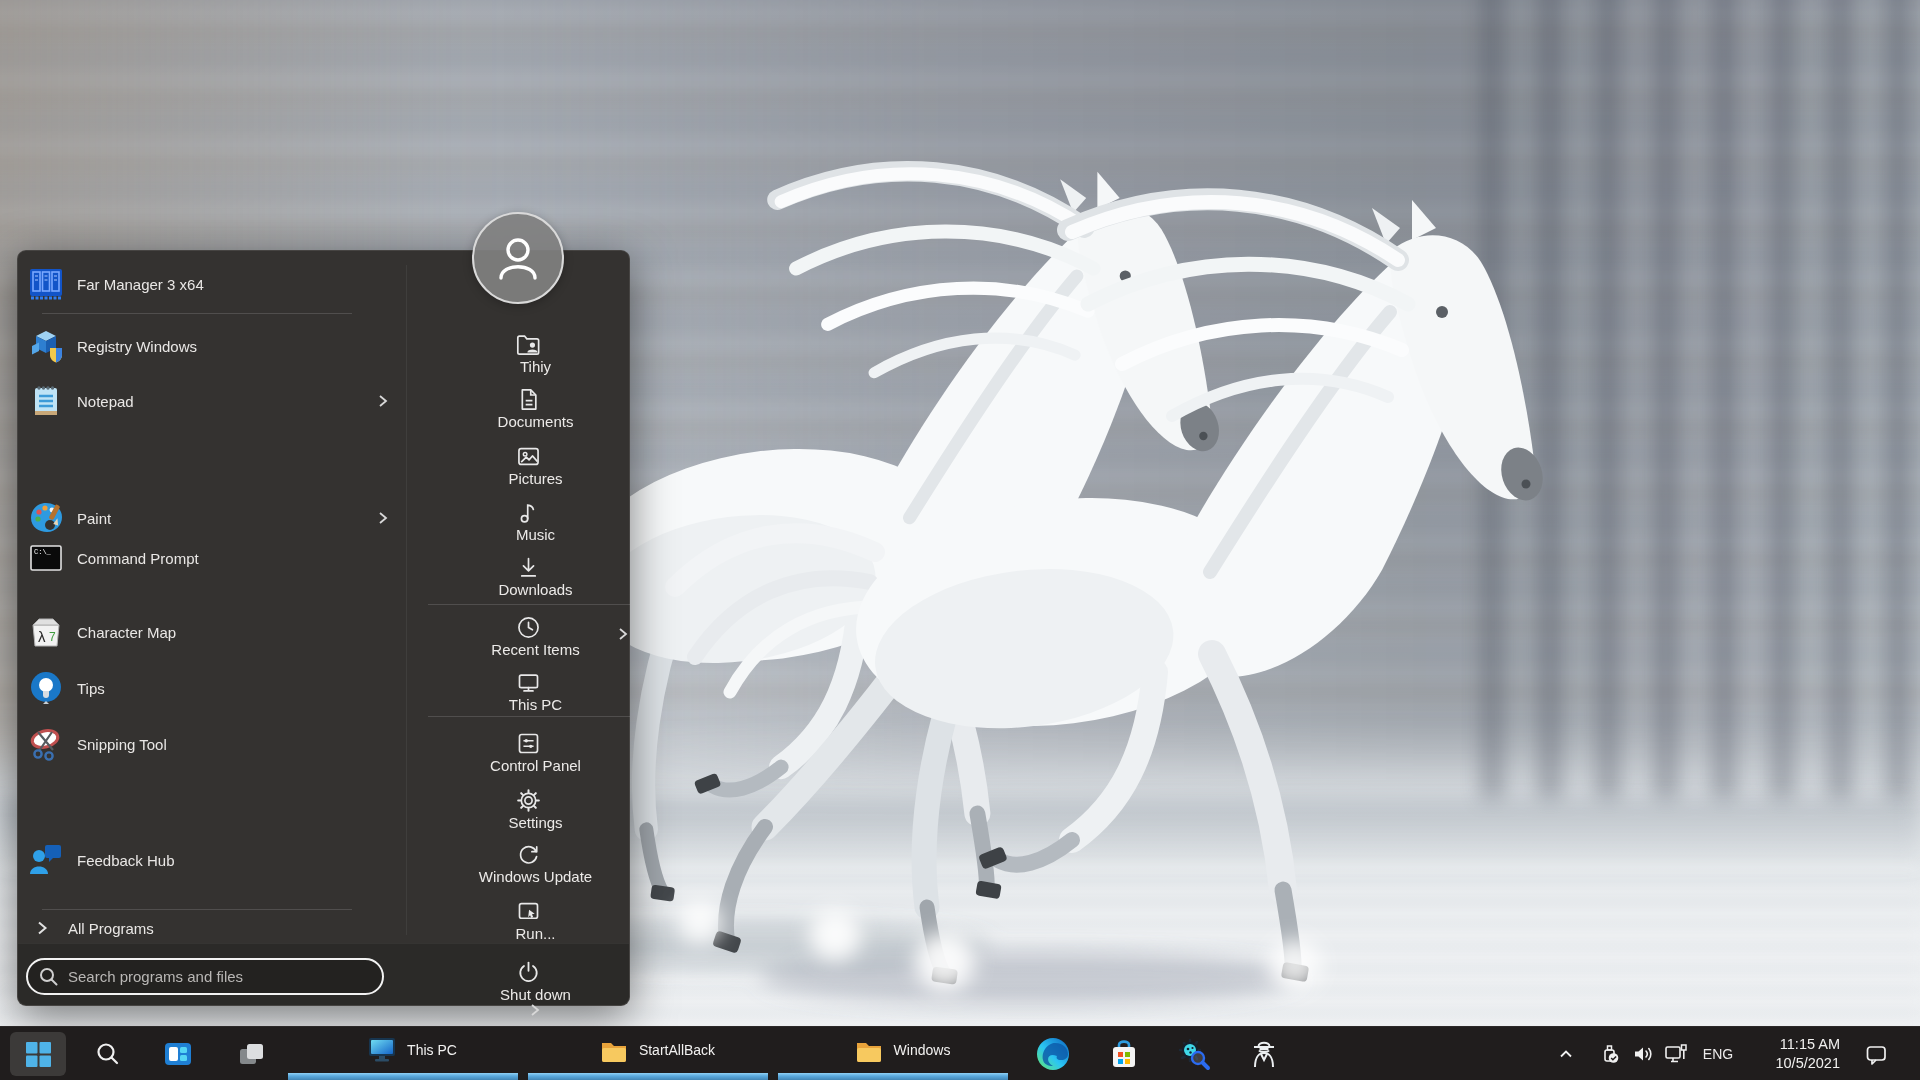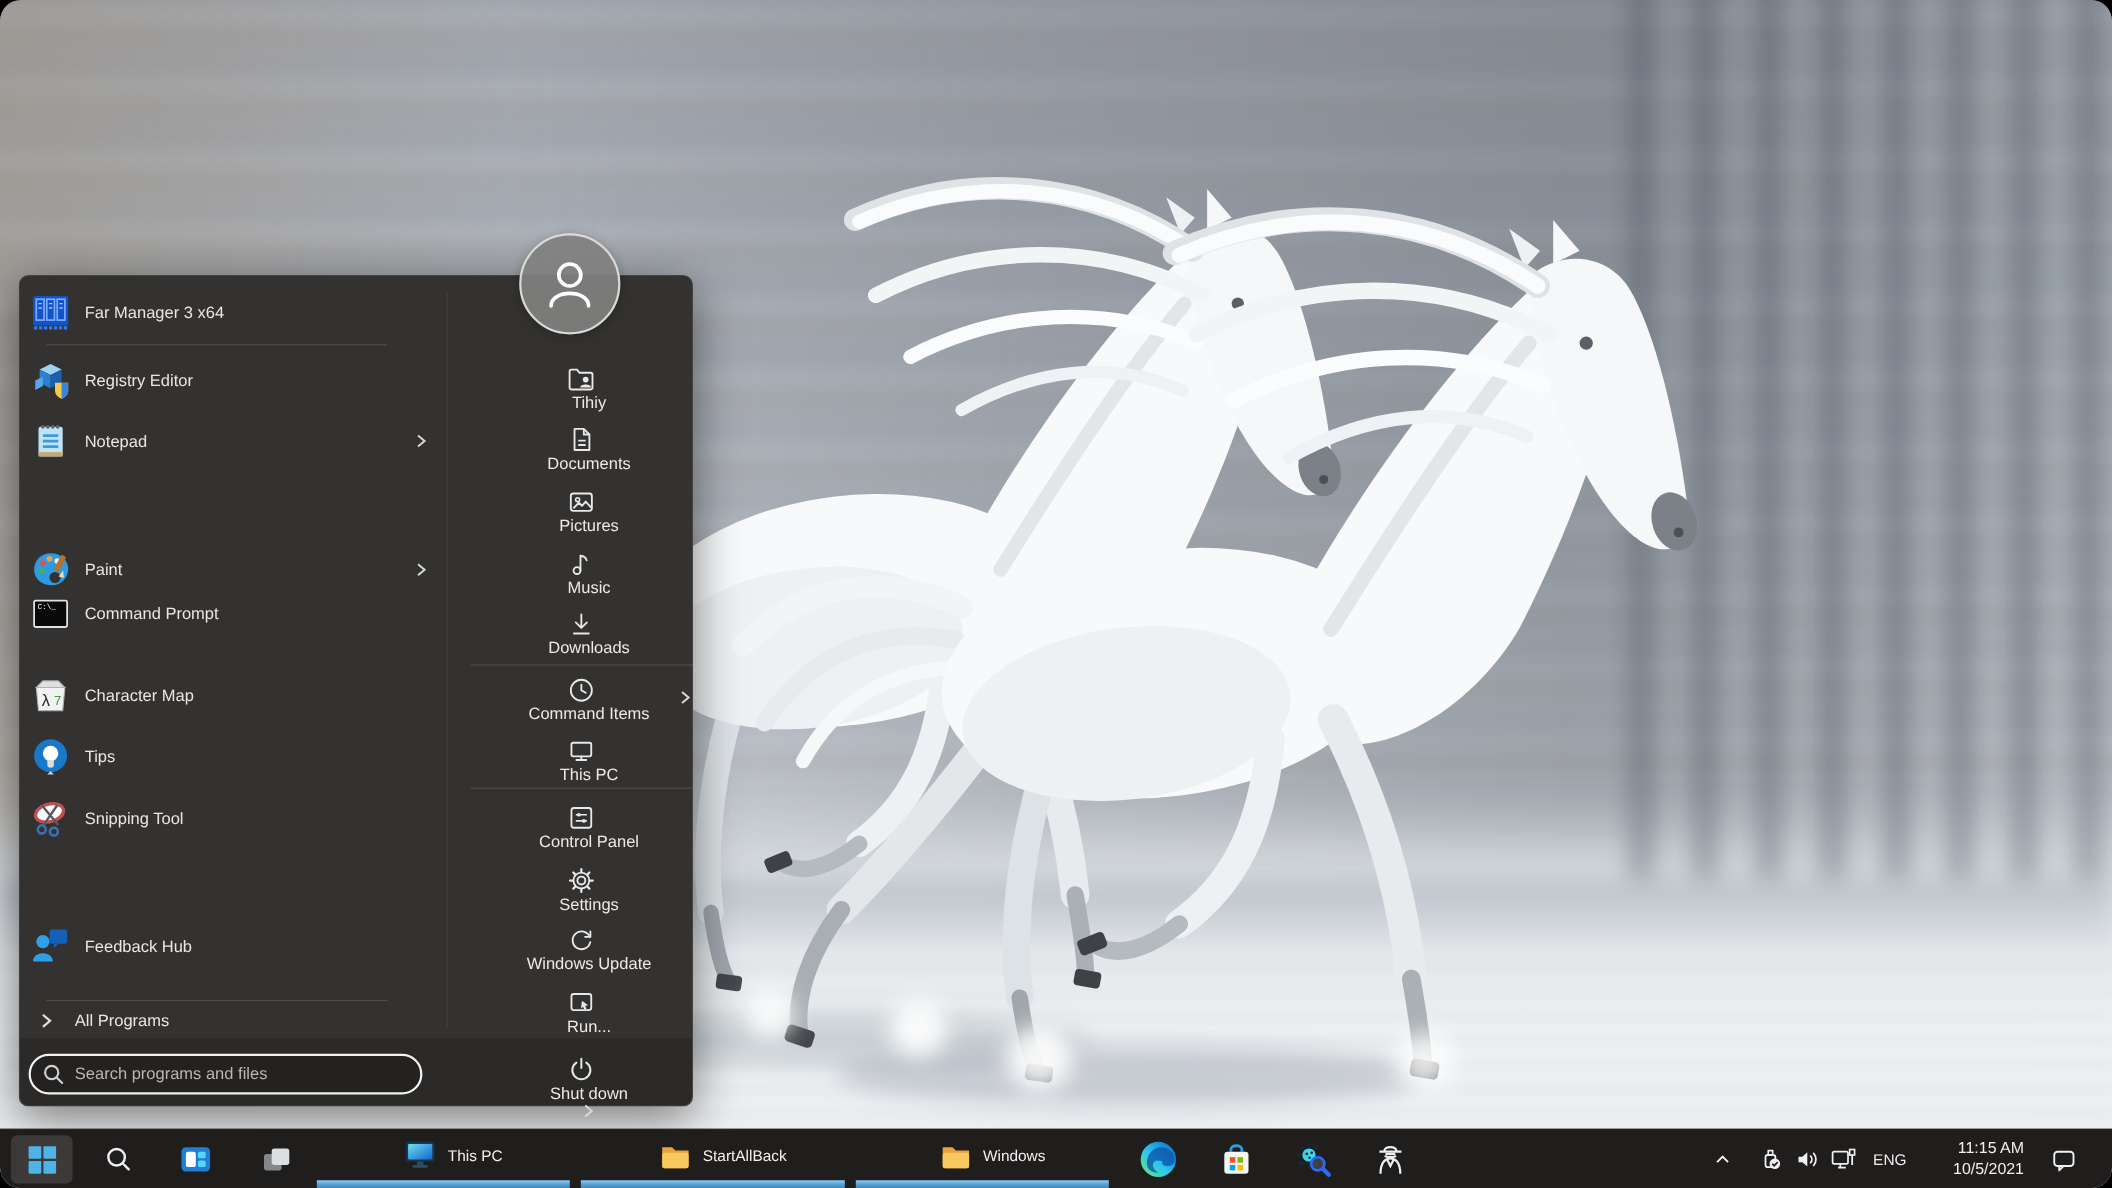--- a/index.html
+++ b/index.html
@@ -1,17 +1,17 @@
 <!DOCTYPE html>
 <html><head>
 <meta charset="utf-8">
 <style>
   html,body{margin:0;padding:0;width:1920px;height:1080px;overflow:hidden;
     font-family:"Liberation Sans","DejaVu Sans",sans-serif;background:#000;}
-  .desktop{position:absolute;inset:0;width:1920px;height:1080px;overflow:hidden;border-radius:19px;}
+  .desktop{position:absolute;inset:0;width:1920px;height:1080px;overflow:hidden;}
 
   
   .wallpaper{position:absolute;inset:0;
     background:linear-gradient(180deg,#a3a8b0 0%,#adb3bb 28%,#bcc2c9 52%,#cdd2d7 68%,#e2e6e9 79%,#edeff1 86%,#eef0f2 100%);}
   .wp-layer{position:absolute;pointer-events:none;}
   .wp-streaks{left:-40px;right:-40px;top:-40px;height:760px;filter:blur(9px);opacity:.8;
     background:repeating-linear-gradient(180deg,rgba(125,114,100,.25) 0 12px,rgba(175,182,190,0) 12px 30px,rgba(92,98,110,.22) 30px 40px,rgba(198,203,209,.20) 40px 66px);}
   .wp-tone{left:-60px;right:-60px;top:-60px;height:820px;filter:blur(26px);
     background:linear-gradient(90deg,rgba(148,128,104,.38) 0%,rgba(148,128,104,0) 26%,rgba(96,100,112,.22) 48%,rgba(66,72,84,.30) 74%,rgba(120,126,136,.18) 100%);}
   .wp-trees{right:-30px;top:-30px;width:470px;height:830px;filter:blur(10px);opacity:.75;
@@ -163,21 +163,21 @@
       <span class="ml-ic">
         <svg width="40" height="40" viewBox="0 0 40 40">
           <polygon points="10,10 20,5 30,10 20,15" fill="#9fd2f2"></polygon>
           <polygon points="10,10 20,15 20,27 10,22" fill="#2e7fd0"></polygon>
           <polygon points="30,10 20,15 20,27 30,22" fill="#1b5fb0"></polygon>
           <polygon points="6,20 13,16.5 13,25 6,28.5" fill="#54a6e8"></polygon>
           <path d="M24,22 h12 v7 c0,4 -3,6.5 -6,7.5 c-3,-1 -6,-3.5 -6,-7.5 z" fill="#f2c94c"></path>
           <path d="M30,22 h6 v7 c0,4 -3,6.5 -6,7.5 z" fill="#3b82e0"></path>
         </svg>
       </span>
-      <span class="ml-label">Registry Editor</span>
+      <span class="ml-label">Registry Windows</span>
     </div>
 
     <div class="ml-row" style="top:128px">
       <span class="ml-ic">
         <svg width="40" height="40" viewBox="0 0 40 40">
           <rect x="9" y="7" width="22" height="27" rx="2" fill="#bfe3f5"></rect>
           <rect x="9" y="30" width="22" height="4" fill="#c9a878"></rect>
           <circle cx="13" cy="7" r="1.7" fill="#5a6b75"></circle>
             <circle cx="17.5" cy="7" r="1.7" fill="#5a6b75"></circle>
           <circle cx="22" cy="7" r="1.7" fill="#5a6b75"></circle>
@@ -350,21 +350,21 @@
 
     <div class="sep sep-r" style="top:353px"></div>
 
     <div class="mr-row" style="top:363px">
       <span class="mr-ic">
         <svg width="27" height="27" viewBox="0 0 24 24">
           <circle cx="12" cy="12" r="8.5" fill="none" stroke="#e8e8e8" stroke-width="1.5"></circle>
           <path d="M12,7.5 V12 L15.5,14" fill="none" stroke="#e8e8e8" stroke-width="1.5" stroke-linecap="round"></path>
         </svg>
       </span>
-      <span class="mr-label">Command Items</span>
+      <span class="mr-label">Recent Items</span>
       <span class="mr-chevron">
         <svg width="10" height="14" viewBox="0 0 10 14">
             <path d="M2,2 L8,7 L2,12" fill="none" stroke="#d8d8d8" stroke-width="1.8"></path>
           </svg>
       </span>
     </div>
 
     <div class="mr-row" style="top:418px">
       <span class="mr-ic">
         <svg width="27" height="27" viewBox="0 0 24 24">

